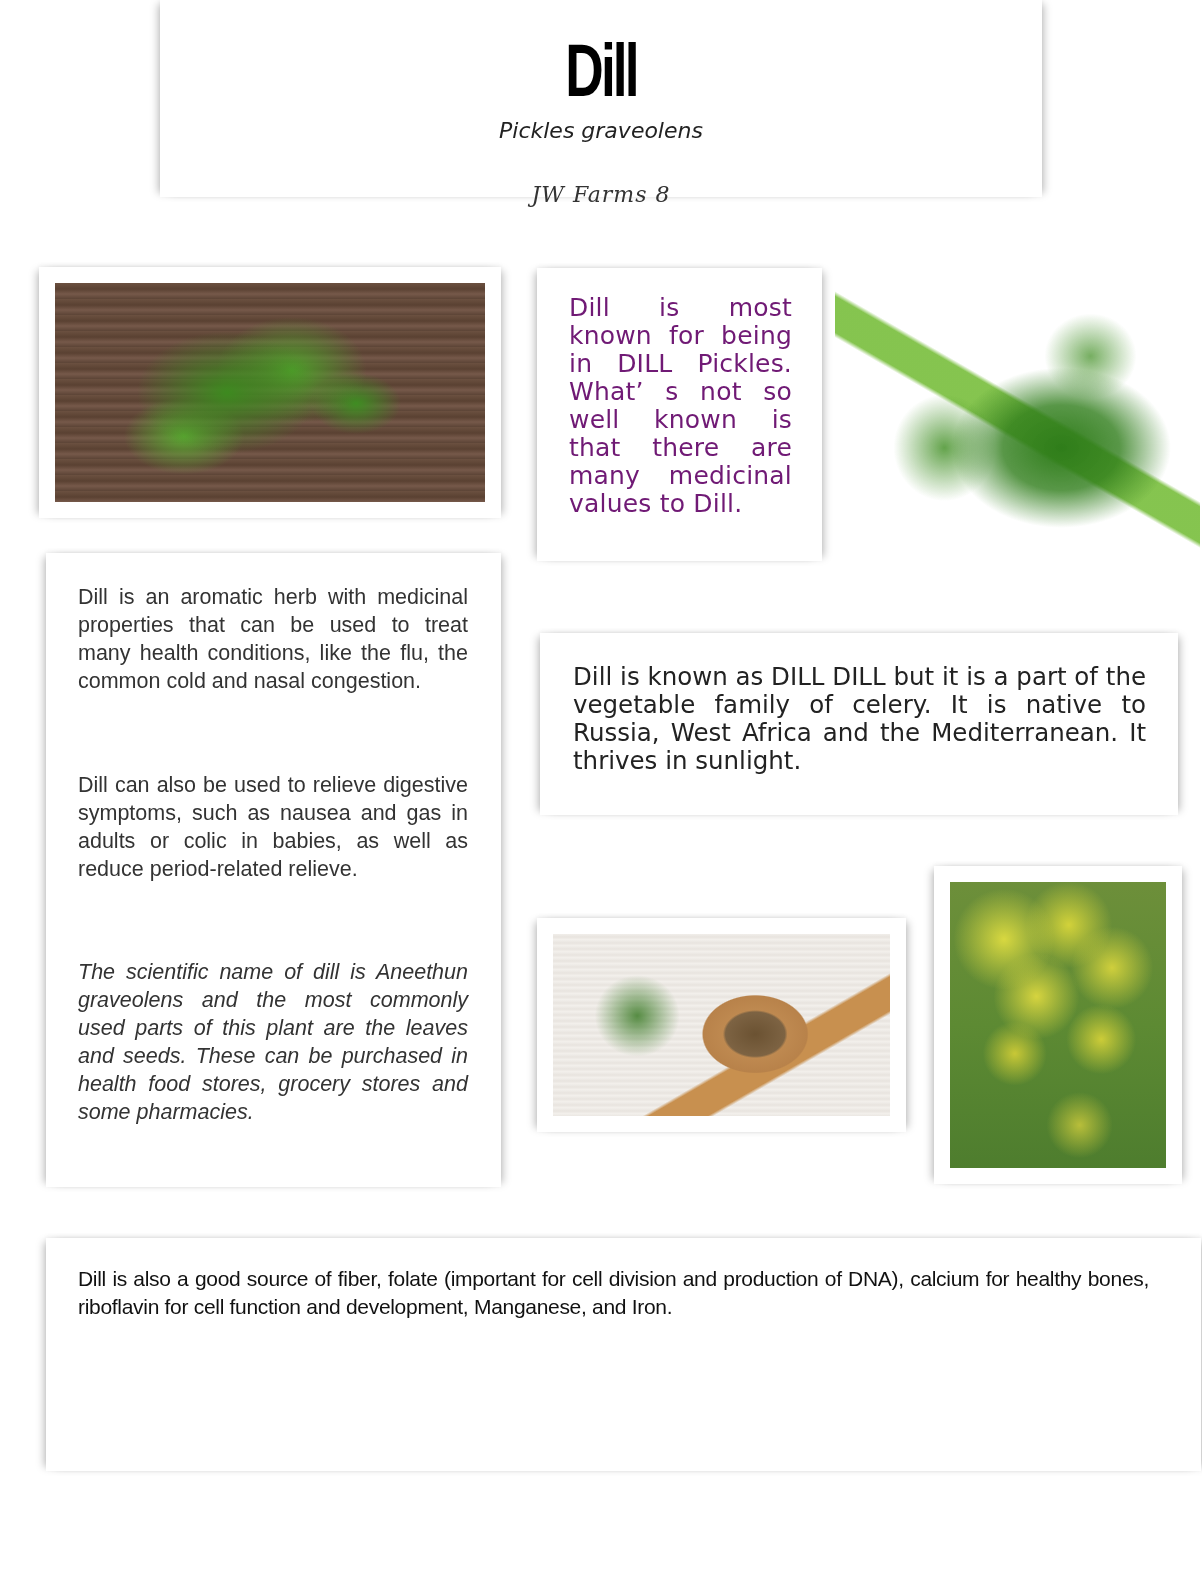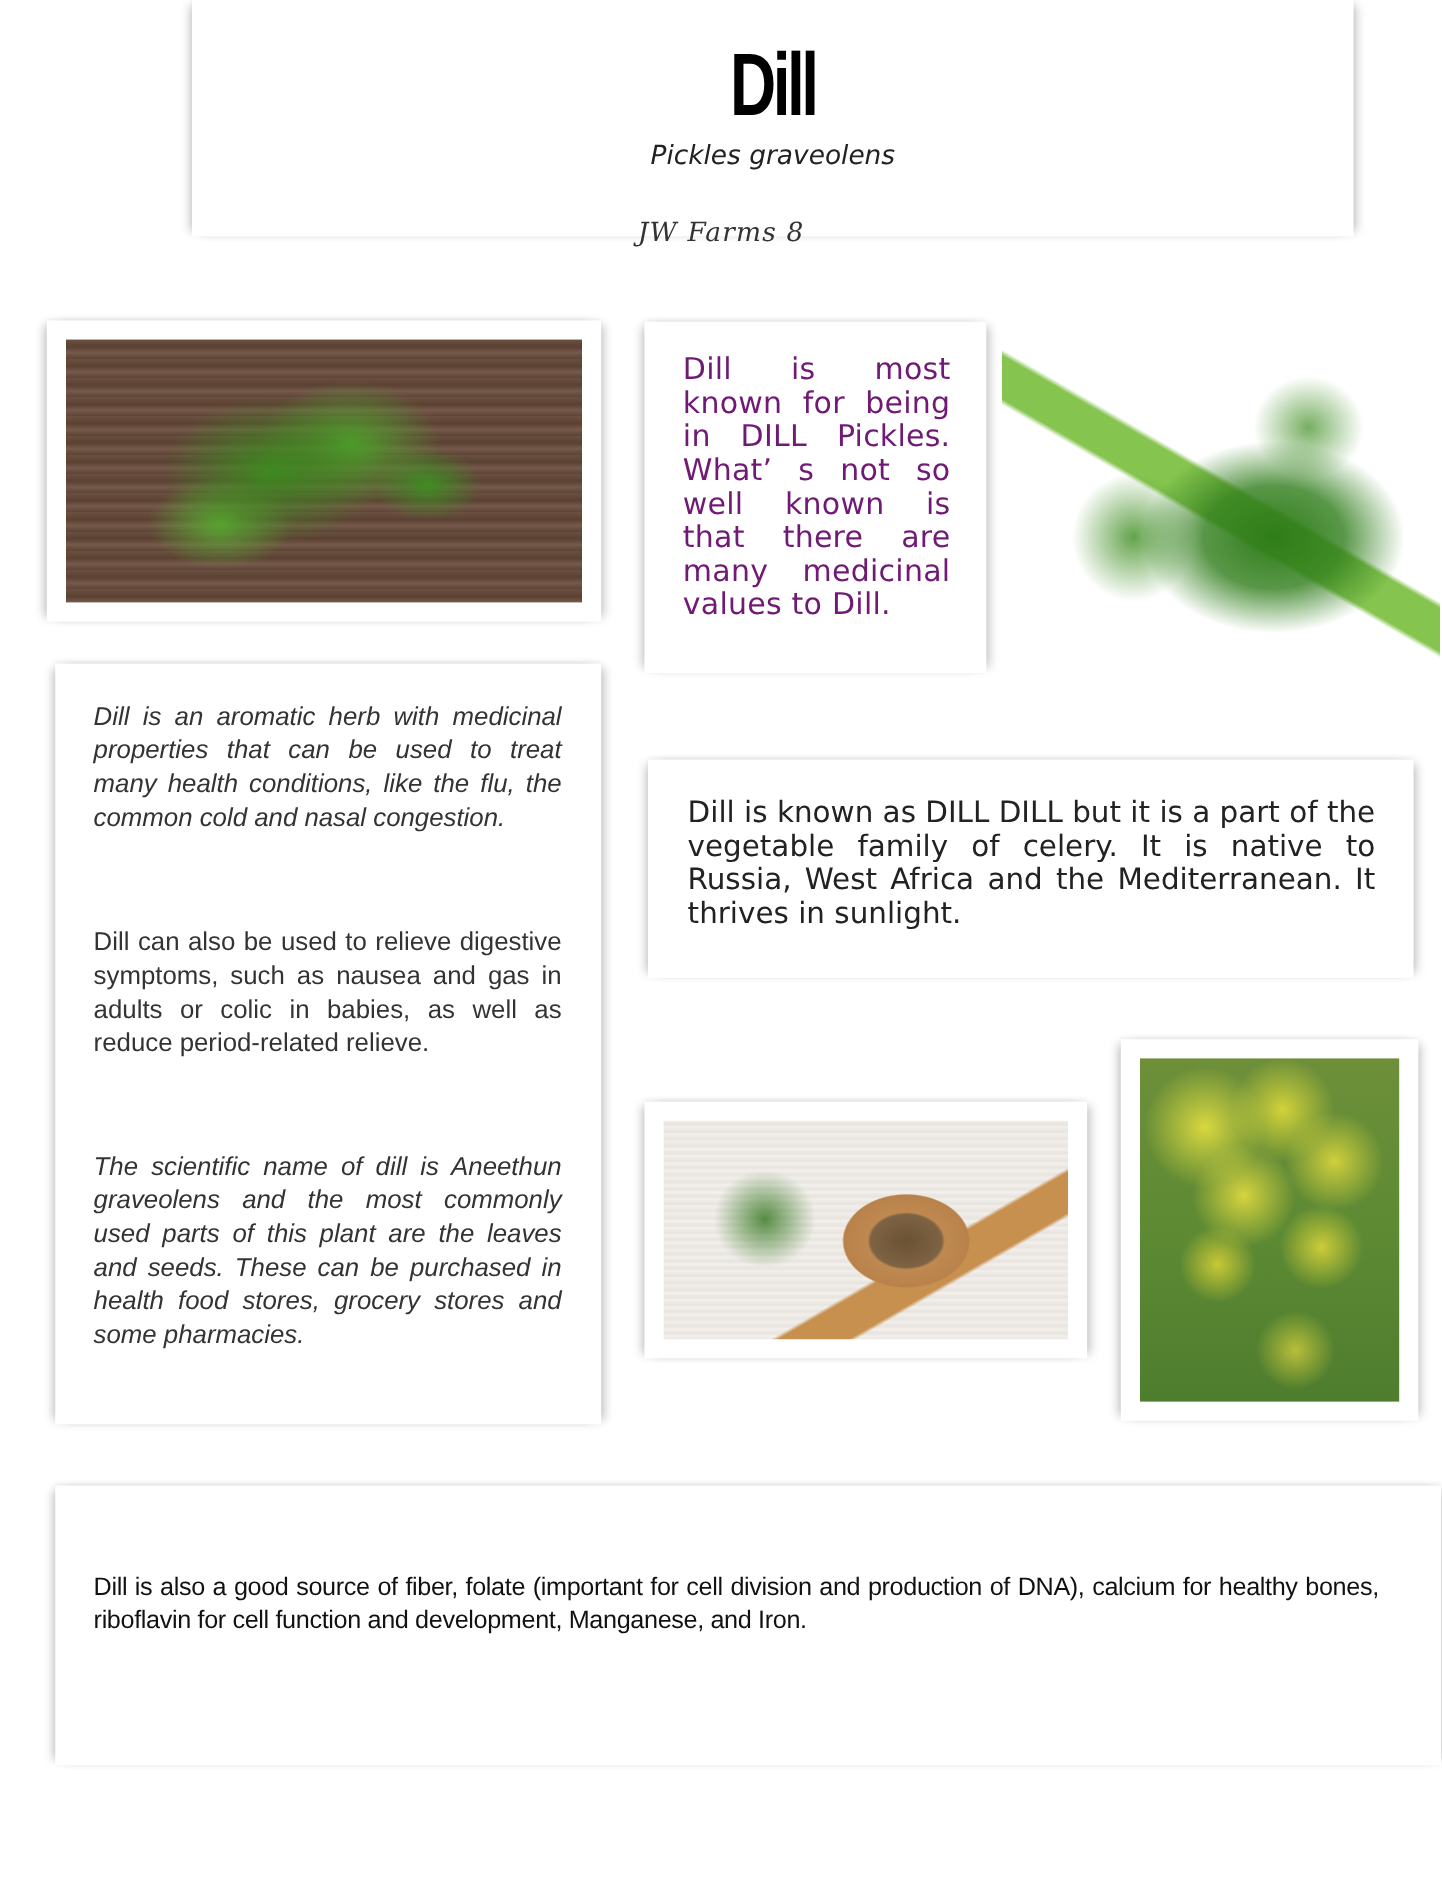--- a/index.html
+++ b/index.html
@@ -19,21 +19,21 @@
       top: 100%;
       height: 30px;
       background: linear-gradient(to bottom, rgba(0,0,0,0.55), rgba(0,0,0,0.15) 60%, rgba(0,0,0,0) 100%);
       -webkit-mask-image: radial-gradient(ellipse 60% 90% at 50% 120%, transparent 60%, #000 61%);
       mask-image: radial-gradient(ellipse 60% 90% at 50% 120%, transparent 60%, #000 61%);
       filter: blur(2px);
       z-index: -1;
     }
 
     
-    #header { left: 160px; top: 0; width: 968px; height: 197px; text-align: center; }
+    #header { left: 160px; top: 0; width: 882px; height: 197px; text-align: center; }
     .title {
       position: absolute; left: 0; right: 0; top: 34px;
       font-family: "Liberation Sans", sans-serif; font-weight: 700;
       font-size: 74px; line-height: 74px; letter-spacing: -4px;
       transform: scaleX(0.72); color: #000;
     }
     .subtitle {
       position: absolute; left: 0; right: 0; top: 118px;
       font-family: "DejaVu Sans", sans-serif; font-style: italic;
       font-size: 22px; color: #222;
@@ -112,21 +112,20 @@
         radial-gradient(circle at 60% 85%, #b8be3a 0%, rgba(184,190,58,0) 12%),
         linear-gradient(180deg, #6d8f3a 0%, #5d8a33 50%, #4e7d2e 100%);
     }
 
     #nutrition-card { left: 46px; top: 1238px; width: 1155px; height: 233px; }
     .nutri-para {
       position: absolute; left: 32px; width: 1071px;
       font-family: "Liberation Sans", sans-serif; font-size: 21px; line-height: 28px;
       color: #111; text-align: justify; text-align-last: left;
       letter-spacing: -0.3px;
-      margin-top: 44px;
     }
   </style>
 </head>
 <body>
 
 <div class="card" id="header">
   <div class="title">Dill</div>
   <div class="subtitle">Pickles graveolens</div>
 </div>
 <div class="farm" style="position:absolute;left:160px;width:882px;text-align:center;">JW Farms 8</div>
@@ -135,21 +134,21 @@
   <div class="img" title="dill bunch tied with green string on wooden table"></div>
 </div>
 
 <div class="card" id="pickle-card">
   <div class="pickle-text">Dill is most known for being in DILL Pickles. What’ s not  so well known is that there are many medicinal values to Dill.</div>
 </div>
 
 <div id="dill-cutout" title="fresh dill sprig bundle on white background"></div>
 
 <div class="card" id="medicinal-card">
-  <p class="body-para" style="top:30px;font-style:italic;">Dill is an aromatic herb with medicinal properties that can be used to treat many health conditions, like the flu, the common cold and nasal congestion.</p>
+  <p class="body-para" style="top:30px;">Dill is an aromatic herb with medicinal properties that can be used to treat many health conditions, like the flu, the common cold and nasal congestion.</p>
   <p class="body-para" style="top:218px;">Dill can also be used to relieve digestive symptoms, such as nausea and gas in adults or colic in babies, as well as reduce period-related relieve.</p>
   <p class="body-para" style="top:405px;font-style:italic;">The scientific name of dill is Aneethun graveolens and the most commonly used parts of this plant are the leaves and seeds. These can be purchased in health food stores, grocery stores and some pharmacies.</p>
 </div>
 
 <div class="card" id="weed-card">
   <div class="weed-text">Dill is known as DILL DILL but it is a part of the vegetable family of celery. It is native to Russia, West Africa and the Mediterranean.  It thrives in sunlight.</div>
 </div>
 
 <div class="card photo" id="photo-seeds">
   <div class="img" title="dill sprig and wooden spoon of dill seeds"></div>

